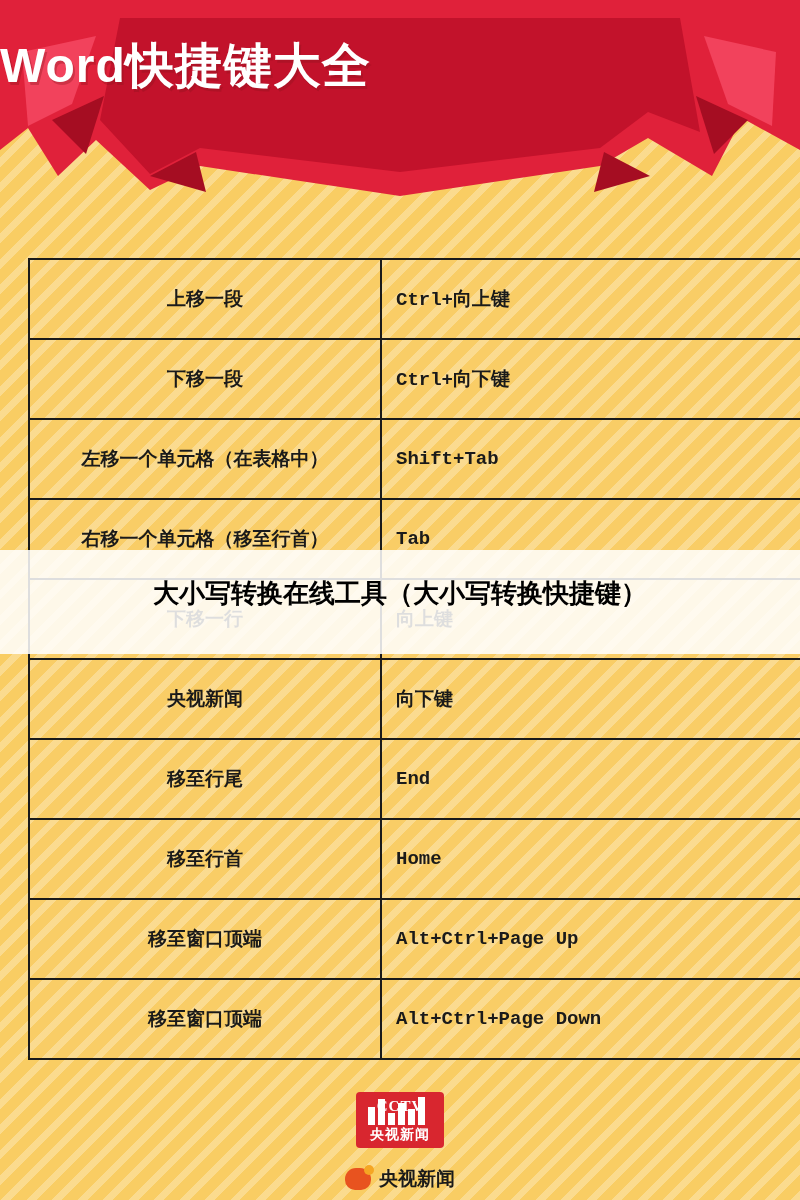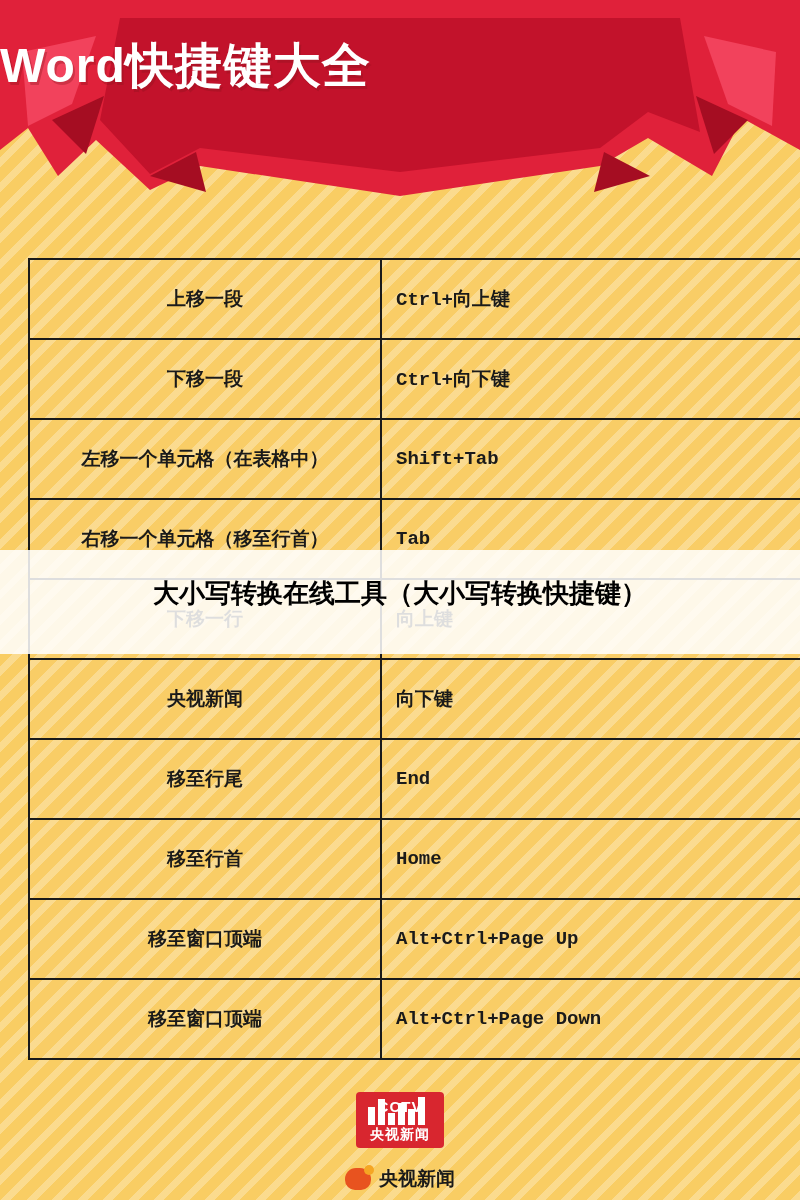--- a/index.html
+++ b/index.html
@@ -123,20 +123,21 @@
     text-align: center;
   }
   .cctv-logo {
     display: inline-block;
     width: 88px;
     height: 56px;
     background: #d8262f;
     border-radius: 4px;
     position: relative;
     overflow: hidden;
+    font-family: Liberation Serif, serif;
   }
   .cctv-logo .bars {
     position: absolute;
     top: 5px;
     left: 50%;
     transform: translateX(-50%);
     width: 64px;
     height: 28px;
   }
   .cctv-logo .bars span {

